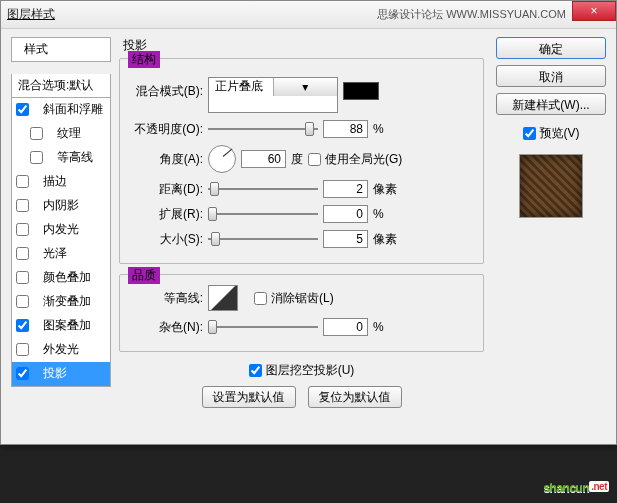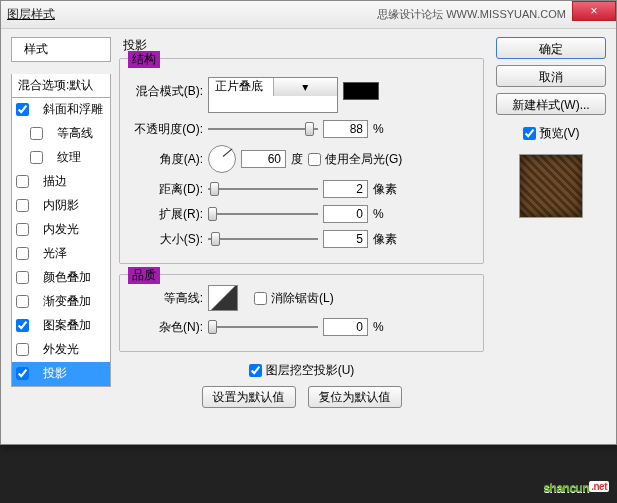--- a/index.html
+++ b/index.html
@@ -70,25 +70,25 @@
     <div class="left-panel">
       <div class="header">样式</div>
       <div class="default-opt">混合选项:默认</div>
       <div class="style-list" id="style-list">
           <div class="style-item">
             <input type="checkbox" checked="" style="">
             <span>斜面和浮雕</span>
           </div>
           <div class="style-item sub">
             <input type="checkbox" style="">
+            <span>纹理</span>
+          </div>
+          <div class="style-item sub">
+            <input type="checkbox" style="">
             <span>等高线</span>
-          </div>
-          <div class="style-item sub">
-            <input type="checkbox" style="">
-            <span>纹理</span>
           </div>
           <div class="style-item">
             <input type="checkbox" style="">
             <span>描边</span>
           </div>
           <div class="style-item">
             <input type="checkbox" style="">
             <span>内阴影</span>
           </div>
           <div class="style-item">

